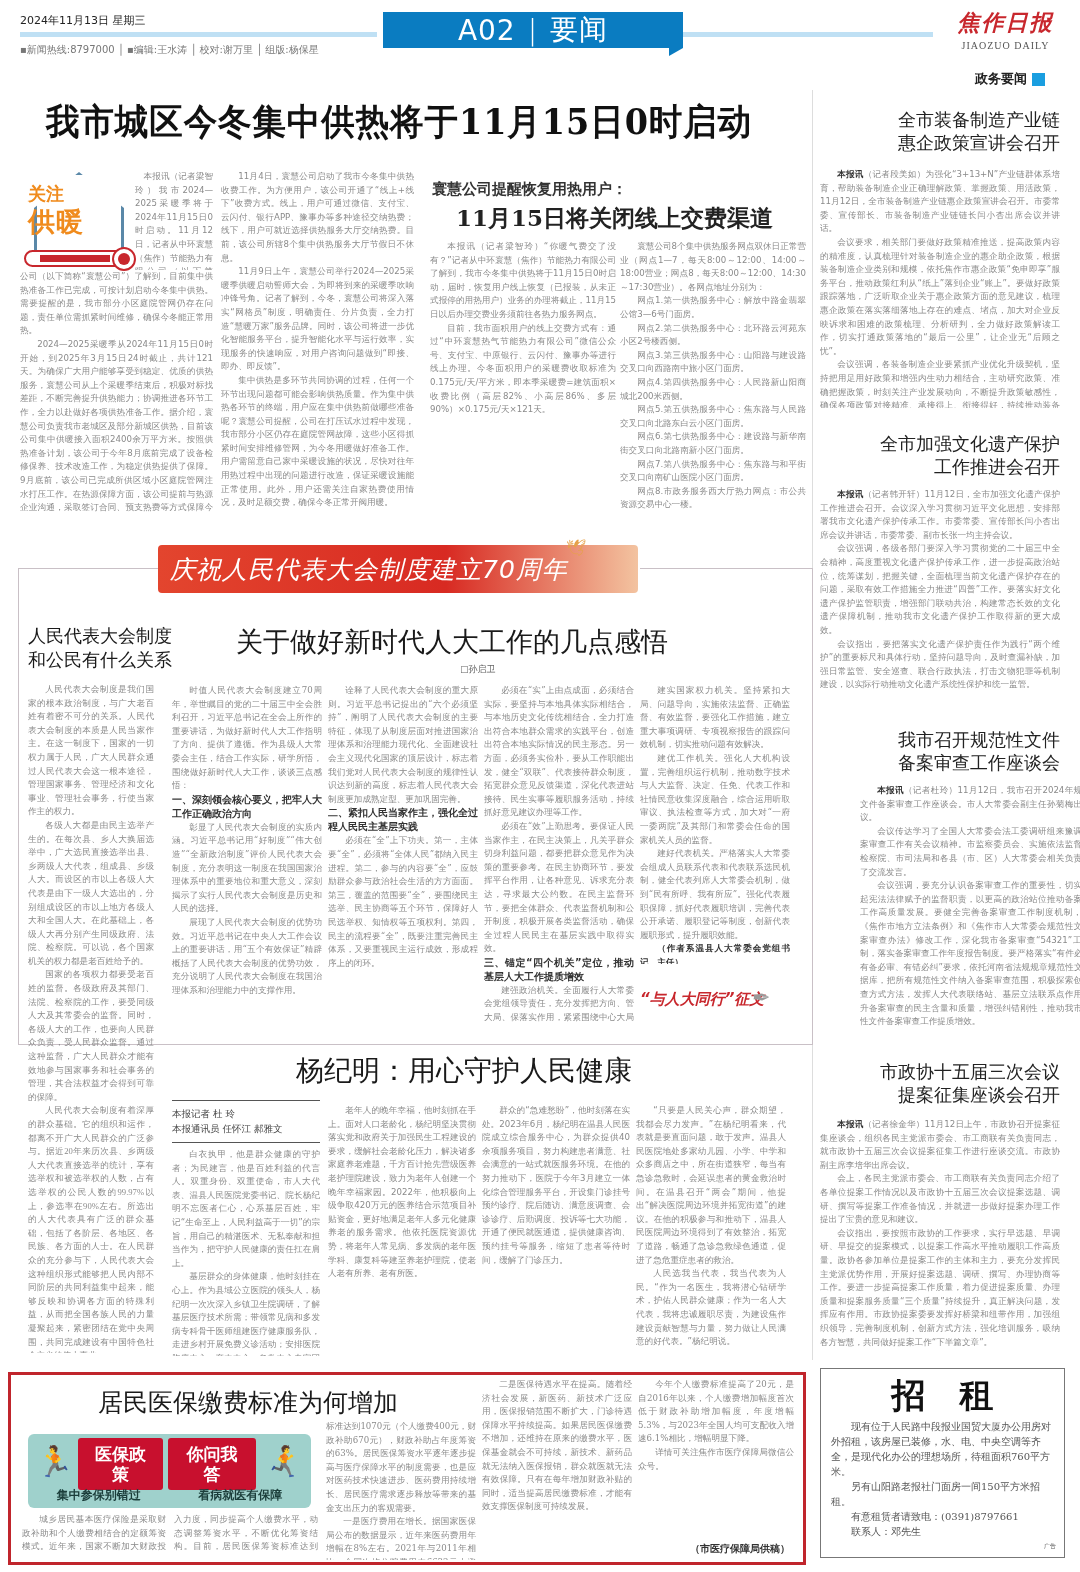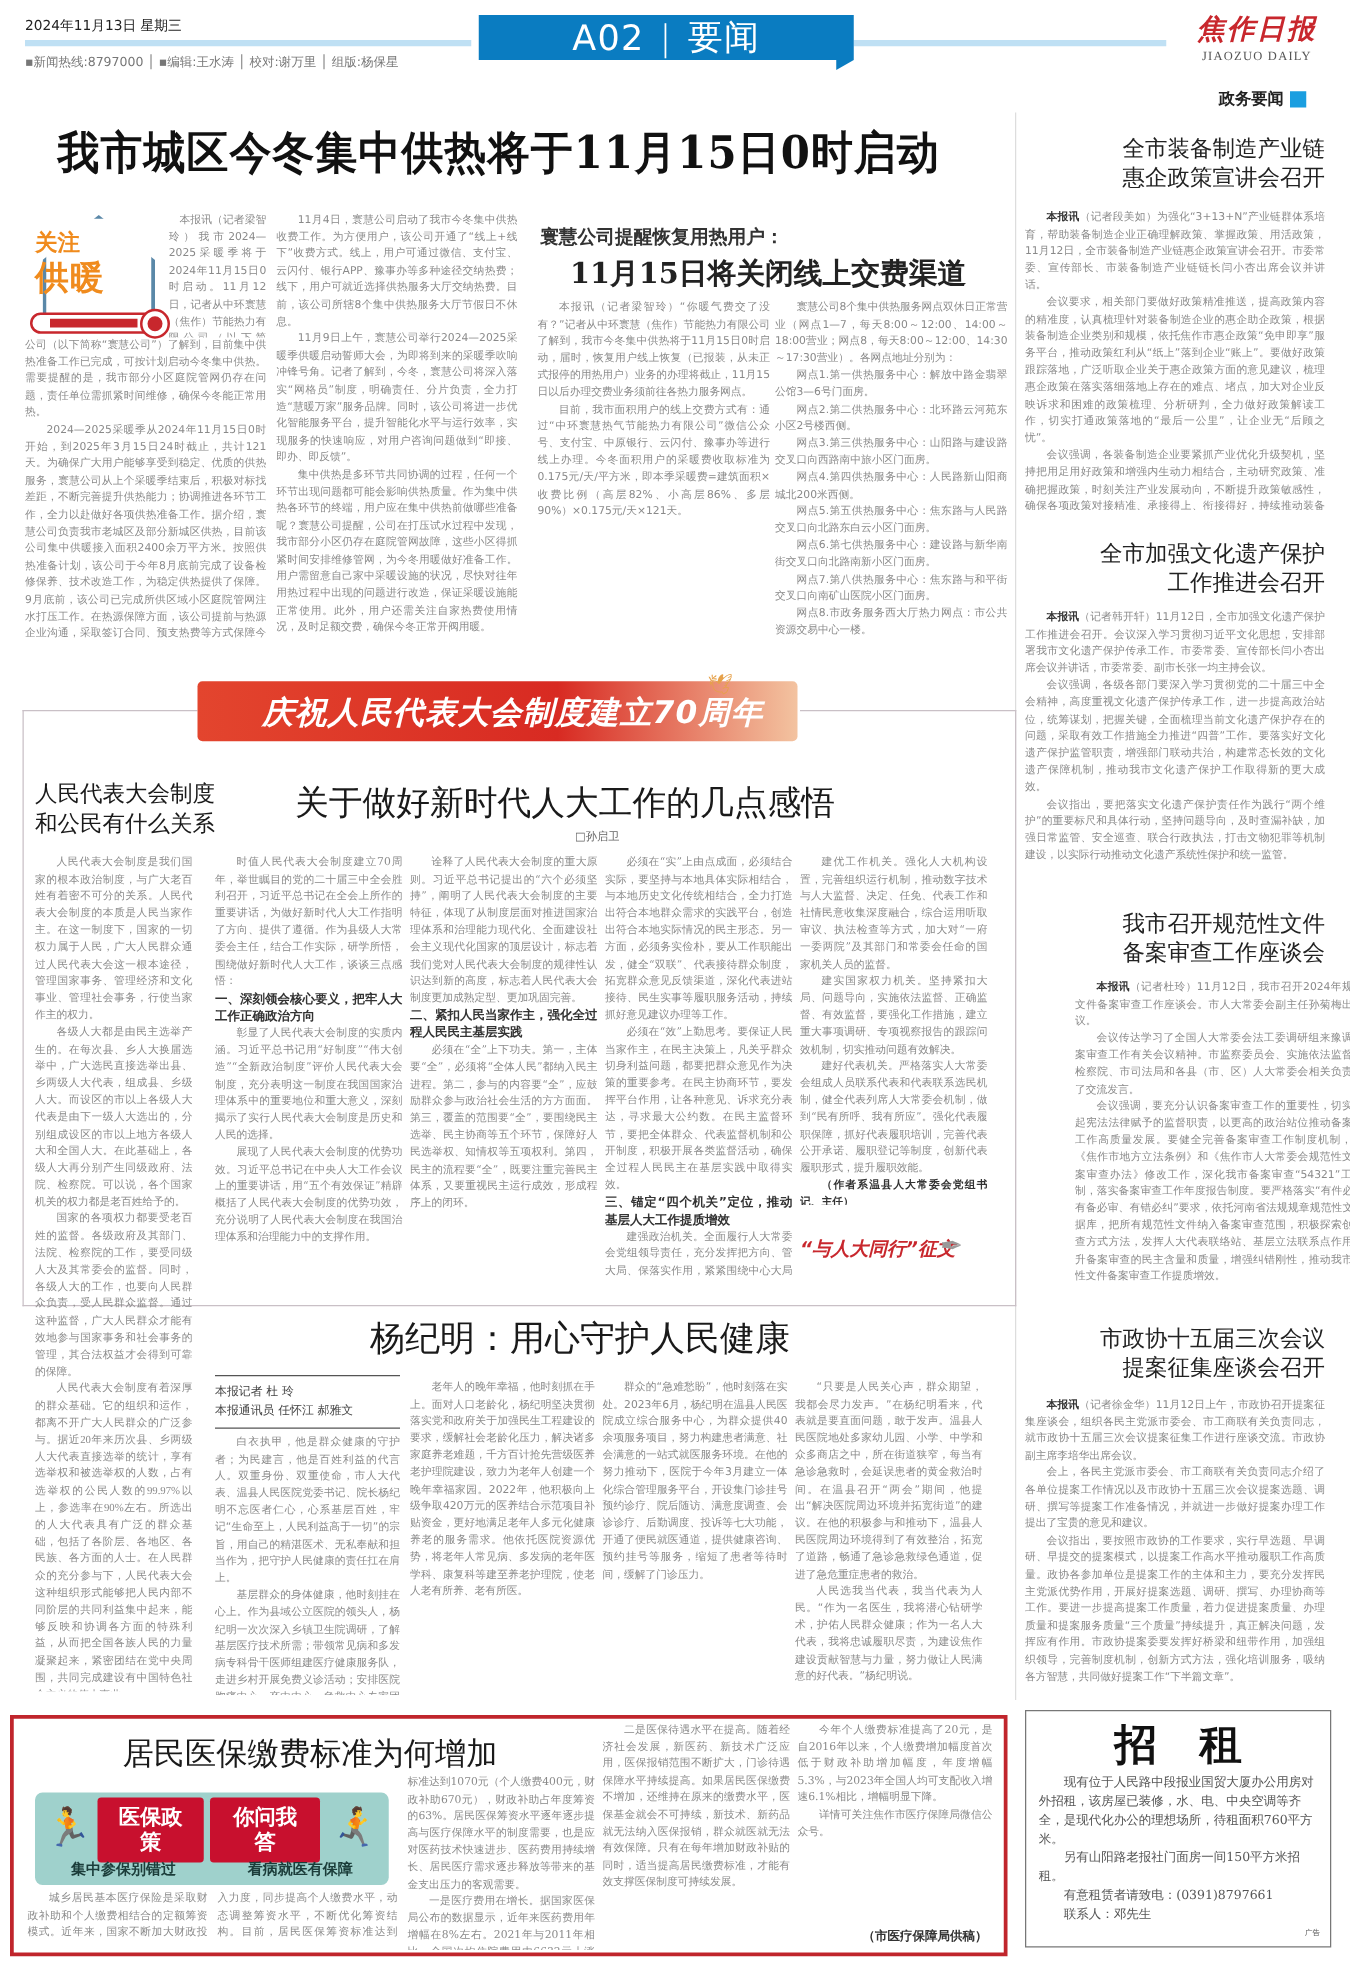--- a/index.html
+++ b/index.html
@@ -40,21 +40,21 @@
   .heat-icon .house { position: absolute; left: 14px; top: 2px; width: 90px; height: 80px; border: 3px solid #5a88a8; border-bottom: none; clip-path: polygon(0 45%, 50% 0, 100% 45%, 100% 100%, 0 100%); }
   .heat-icon .t1 { position: absolute; left: 8px; top: 12px; font-size: 18px; font-weight: bold; color: #f08b1d; }
   .heat-icon .t2 { position: absolute; left: 8px; top: 34px; font-size: 27px; font-weight: bold; color: #f08b1d; letter-spacing: 1px; }
   .heat-icon .thermo { position: absolute; left: 4px; top: 80px; width: 108px; height: 17px; border: 2px solid #c8272d; border-radius: 9px; }
   .heat-icon .thermo .fill { position: absolute; left: 14px; top: 3px; width: 70px; height: 7px; background: #c8272d; }
   .heat-icon .thermo .bulb { position: absolute; right: -6px; top: -5px; width: 24px; height: 24px; border: 2px solid #c8272d; border-radius: 50%; background: #fff; }
   .heat-icon .thermo .bulb::after { content: ""; position: absolute; left: 4px; top: 4px; width: 12px; height: 12px; border-radius: 50%; background: #c8272d; }
 
   
   .banner { left: 158px; top: 545px; width: 480px; height: 48px; background: linear-gradient(90deg, #e3452e 0%, #d82a22 60%, #f3c3a0 100%); border-radius: 4px; display: flex; align-items: center; padding-left: 12px; }
-  .banner span { color: #fff; font-size: 25px; font-weight: bold; font-style: italic; letter-spacing: 1px; margin-left: 40px; }
+  .banner span { color: #fff; font-size: 25px; font-weight: normal; font-style: italic; letter-spacing: 1px; }
   .bird { font-size: 16px; color: #e6a14a; }
   .section-frame { left: 18px; top: 568px; width: 795px; height: 477px; border: 1px solid #c9c0c6; border-top: none; }
   .section-frame-top-l { left: 18px; top: 568px; width: 140px; height: 1px; background: #c9c0c6; }
   .section-frame-top-r { left: 640px; top: 568px; width: 173px; height: 1px; background: #c9c0c6; }
 
   
   .ins-box { left: 8px; top: 1372px; width: 798px; height: 193px; border: 3px solid #c0252c; }
   .ins-graphic { left: 28px; top: 1434px; width: 283px; height: 74px; background: #9fd1cc; border-radius: 6px; }
   .puzzle { position: absolute; top: 4px; height: 52px; background: #c8102e; color: #fff; font-weight: bold; font-size: 17px; line-height: 20px; display: flex; align-items: center; justify-content: center; text-align: center; border-radius: 3px; }
   .ins-caption { position: absolute; left: 0; bottom: 4px; width: 100%; display: flex; justify-content: space-around; font-weight: bold; font-size: 12px; color: #1b3d3a; }
@@ -208,22 +208,22 @@
   <div class="sub-head sans">二、紧扣人民当家作主，强化全过程人民民主基层实践</div>
   <p>必须在“全”上下功夫。第一，主体要“全”，必须将“全体人民”都纳入民主进程。第二，参与的内容要“全”，应鼓励群众参与政治社会生活的方方面面。第三，覆盖的范围要“全”，要围绕民主选举、民主协商等五个环节，保障好人民选举权、知情权等五项权利。第四，民主的流程要“全”，既要注重完善民主体系，又要重视民主运行成效，形成程序上的闭环。</p>
 </div>
 <div class="abs body-text serif" style="left:484px; top:684px; width:150px; height:340px;">
   <p>必须在“实”上由点成面，必须结合实际，要坚持与本地具体实际相结合，与本地历史文化传统相结合，全力打造出符合本地群众需求的实践平台，创造出符合本地实际情况的民主形态。另一方面，必须务实俭朴，要从工作职能出发，健全“双联”、代表接待群众制度，拓宽群众意见反馈渠道，深化代表进站接待、民生实事等履职服务活动，持续抓好意见建议办理等工作。</p>
   <p>必须在“效”上勤思考。要保证人民当家作主，在民主决策上，凡关乎群众切身利益问题，都要把群众意见作为决策的重要参考。在民主协商环节，要发挥平台作用，让各种意见、诉求充分表达，寻求最大公约数。在民主监督环节，要把全体群众、代表监督机制和公开制度，积极开展各类监督活动，确保全过程人民民主在基层实践中取得实效。</p>
   <div class="sub-head sans">三、锚定“四个机关”定位，推动基层人大工作提质增效</div>
   <p>建强政治机关。全面履行人大常委会党组领导责任，充分发挥把方向、管大局、保落实作用，紧紧围绕中心大局履职尽责，认真落实请示报告制度，重要事项、重大问题、重要工作、重大项目、重要决定全过程监督，不断提升人大工作的政治效果。</p>
 </div>
 <div class="abs body-text serif" style="left:640px; top:684px; width:150px; height:280px;">
+  <p>建实国家权力机关。坚持紧扣大局、问题导向，实施依法监督、正确监督、有效监督，要强化工作措施，建立重大事项调研、专项视察报告的跟踪问效机制，切实推动问题有效解决。</p>
   <p>建优工作机关。强化人大机构设置，完善组织运行机制，推动数字技术与人大监督、决定、任免、代表工作和社情民意收集深度融合，综合运用听取审议、执法检查等方式，加大对“一府一委两院”及其部门和常委会任命的国家机关人员的监督。</p>
-  <p>建实国家权力机关。坚持紧扣大局、问题导向，实施依法监督、正确监督、有效监督，要强化工作措施，建立重大事项调研、专项视察报告的跟踪问效机制，切实推动问题有效解决。</p>
   <p>建好代表机关。严格落实人大常委会组成人员联系代表和代表联系选民机制，健全代表列席人大常委会机制，做到“民有所呼、我有所应”。强化代表履职保障，抓好代表履职培训，完善代表公开承诺、履职登记等制度，创新代表履职形式，提升履职效能。</p>
   <p class="sans" style="color:#333; font-weight:bold;">（作者系温县人大常委会党组书记、主任）</p>
 </div>
 <div class="abs" style="left:640px; top:990px; font-size:15px; font-weight:bold; color:#c8272d; font-style:italic;">“与人大同行”征文</div>
 <div class="abs" style="left:752px; top:985px; font-size:22px; color:#999;">✒</div>
 
 <div class="abs h-serif" style="left:296px; top:1052px; font-size:28px;">杨纪明：用心守护人民健康</div>
 <div class="abs" style="left:172px; top:1100px; width:148px; height:1px; background:#555;"></div>
 <div class="abs serif" style="left:172px; top:1106px; font-size:9.5px; line-height:15px; color:#444;">
   <div>本报记者  杜  玲</div>

